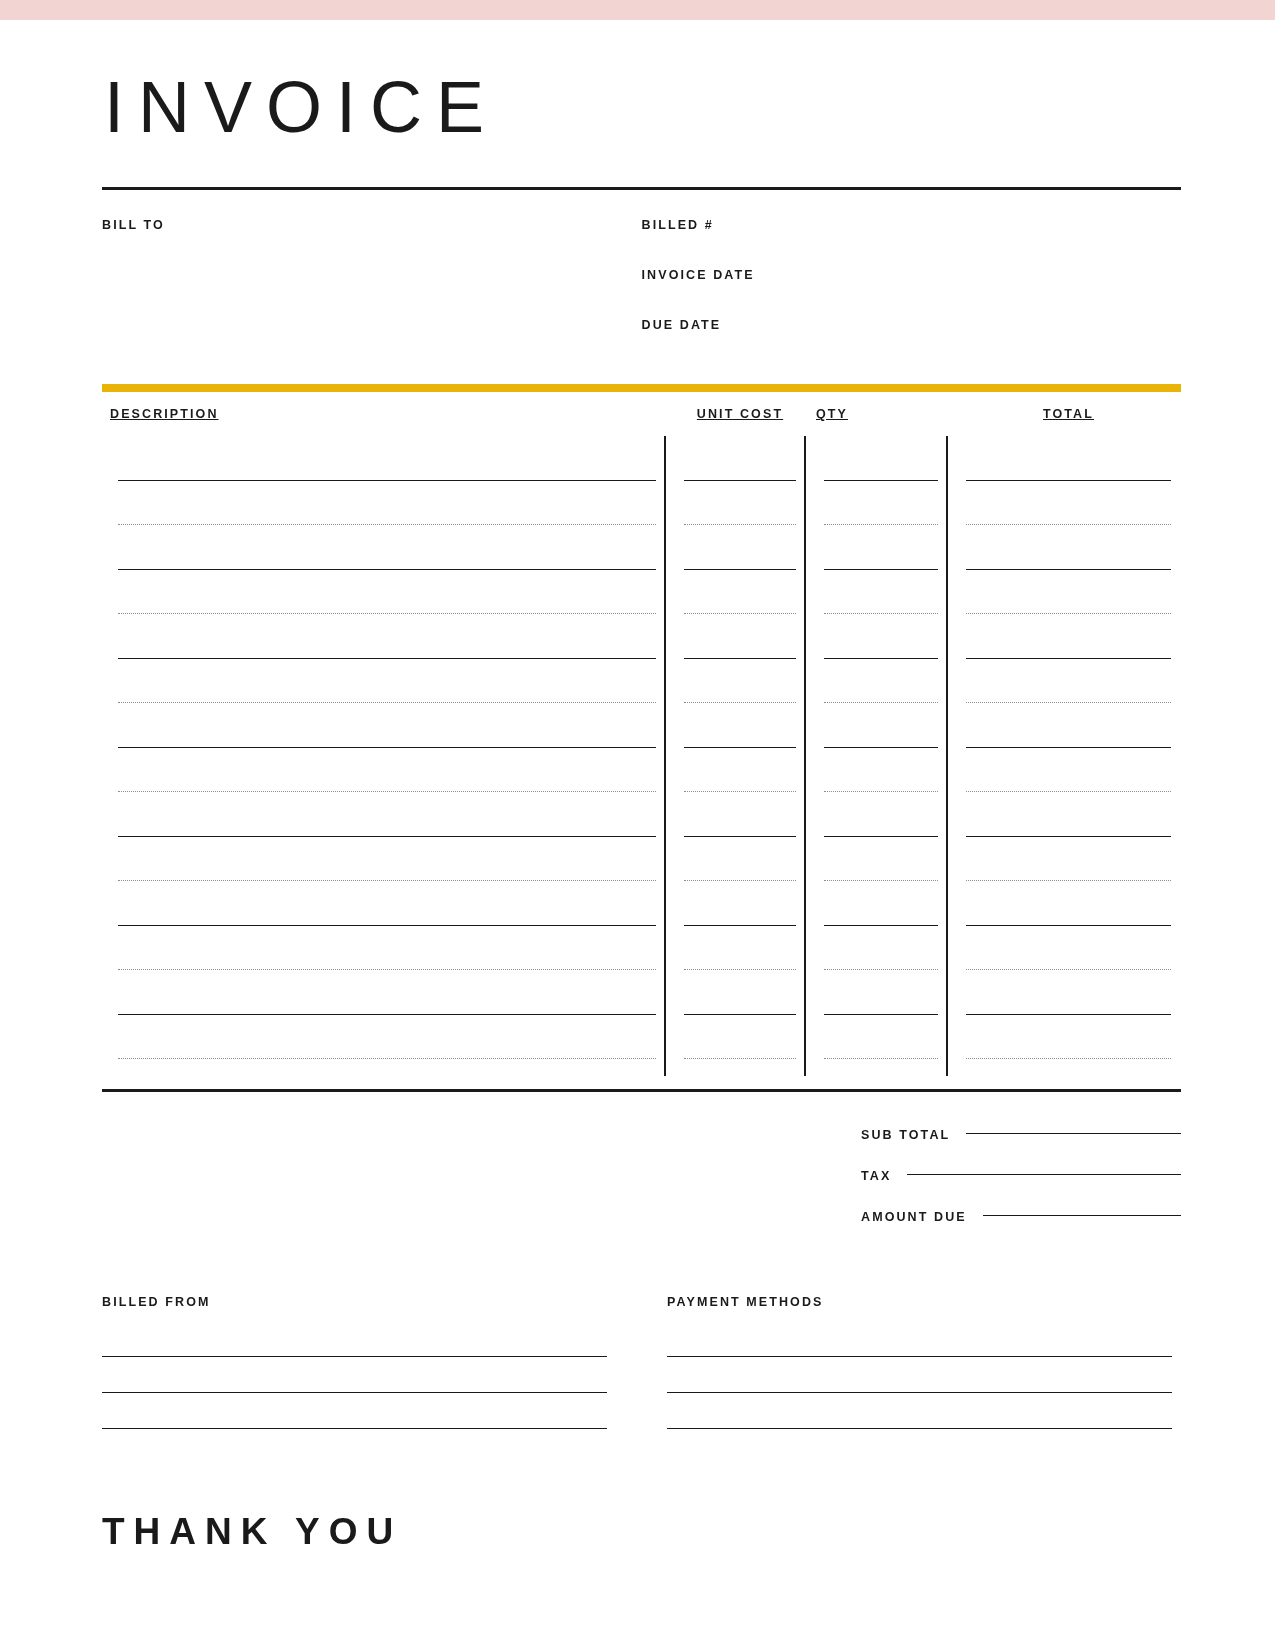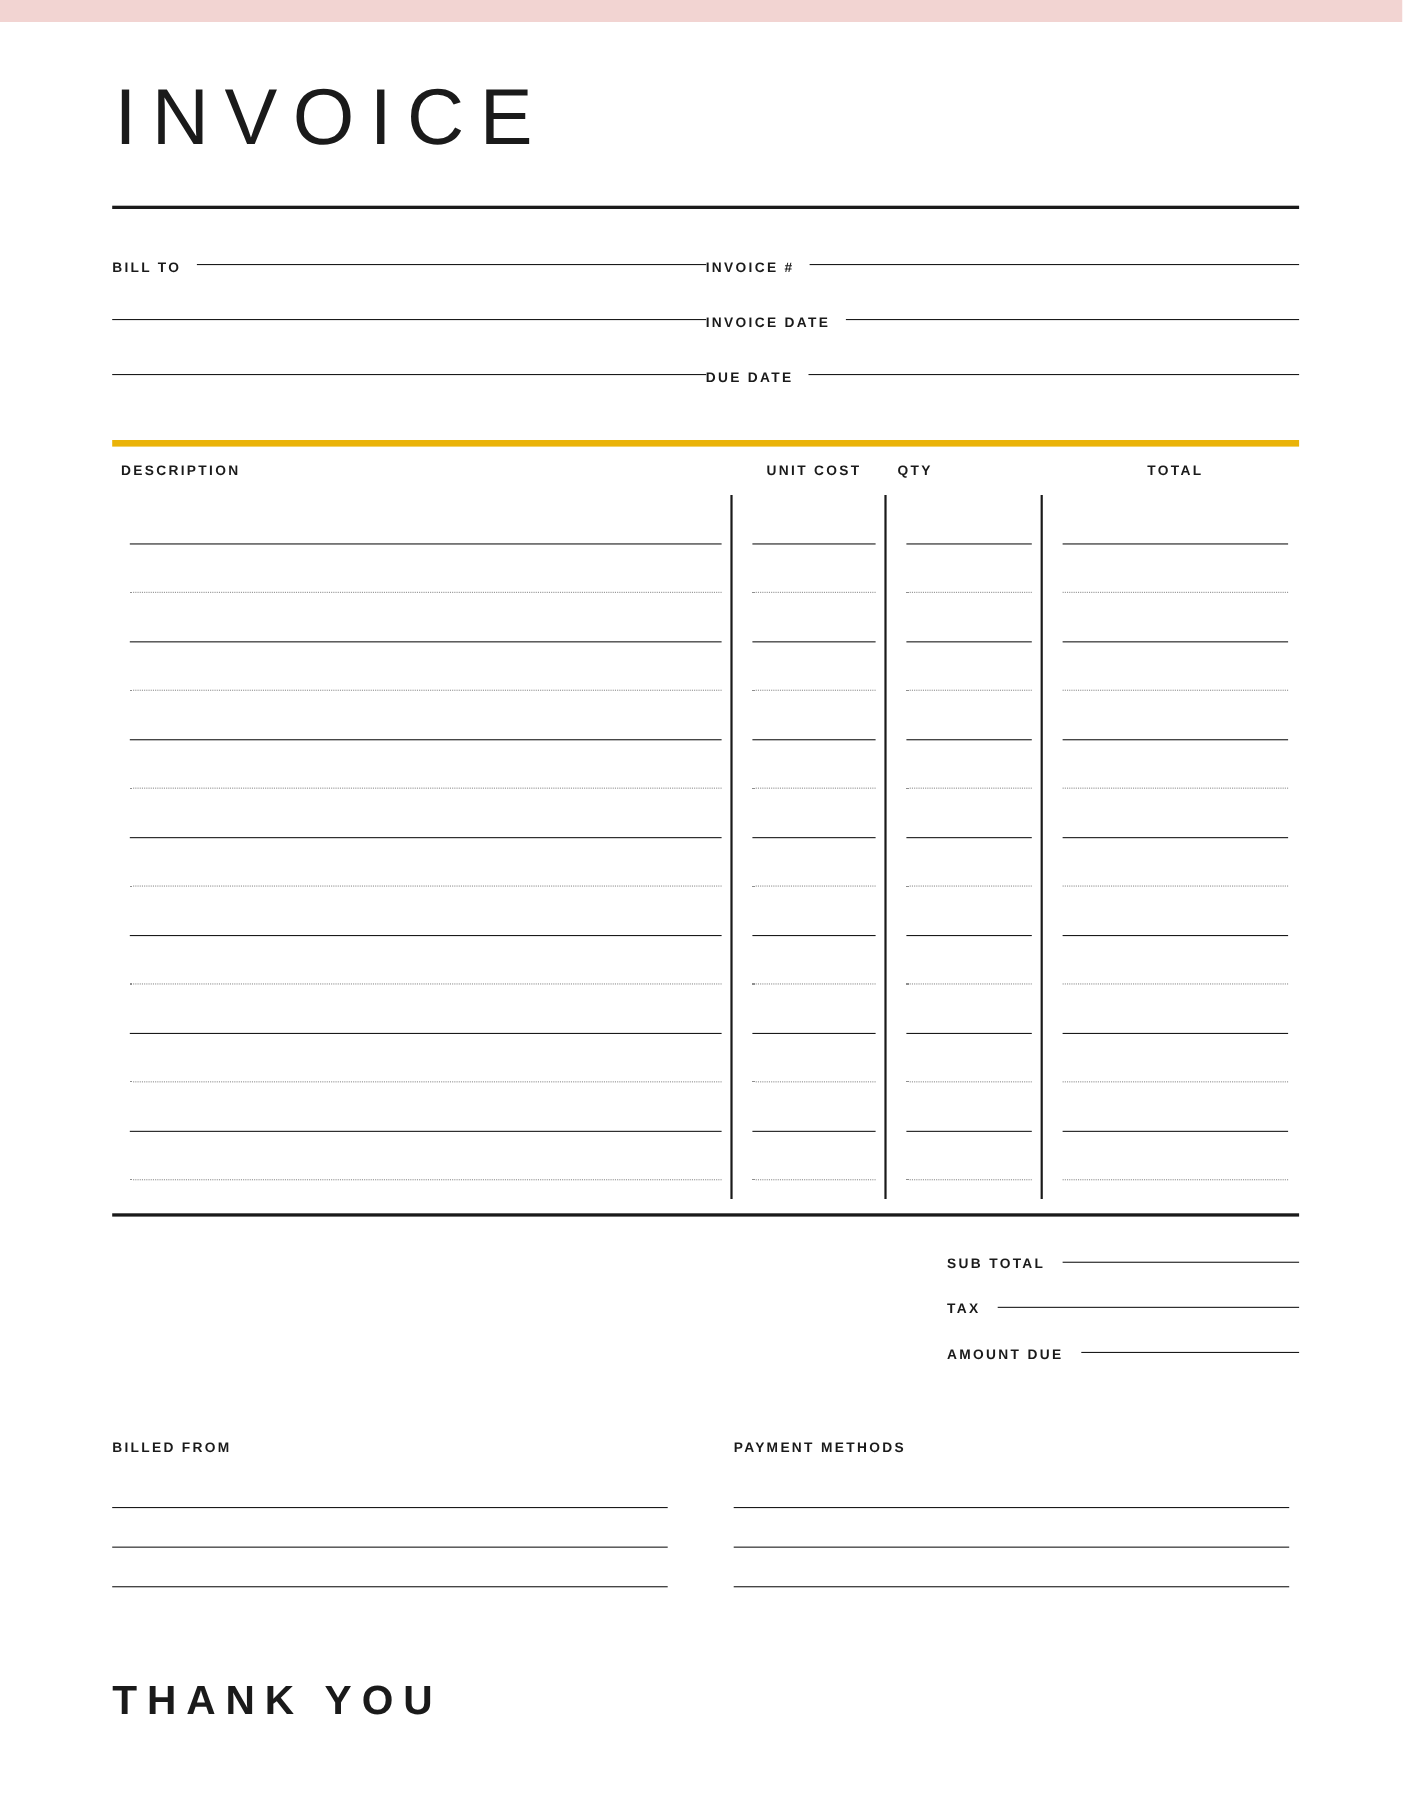--- a/index.html
+++ b/index.html
@@ -61,37 +61,39 @@
   
   .meta {
     display: flex;
     margin-top: 28px;
   }
   .meta-left { width: 540px; }
   .meta-right { width: 540px; margin-left: 0; }
 
   .field-row {
     display: flex;
-    align-items: center;
+    align-items: flex-start;
     height: 50px;
+    flex-direction: column;
   }
   .field-line {
     flex: 1;
     border-bottom: 1.6px solid #1a1a1a;
     height: 1px;
     margin-left: 14px;
     margin-bottom: 6px;
   }
   .field-line.no-label { margin-left: 0; }
 
   
   .table-wrap {
-    margin-top: 32px;
-    border-top: 6px solid #eab308;
+    margin-top: 16px;
+    border-top: 8px solid #eab308;
     position: relative;
+    text-decoration: underline;
   }
   .thead {
     display: flex;
     height: 44px;
     align-items: center;
   }
   .col-desc { width: 562px; padding-left: 8px; }
   .col-unit { width: 140px; padding-left: 12px; text-align: center; }
   .col-qty  { width: 142px; padding-left: 12px; }
   .col-total{ width: 233px; padding-left: 12px; text-align: center; }
@@ -192,21 +194,21 @@
       <div class="field-row">
         <span class="field-line no-label"></span>
       </div>
       <div class="field-row">
         <span class="field-line no-label"></span>
       </div>
     </div>
 
     <div class="meta-right">
       <div class="field-row">
-        <span class="lbl">INVOICE #</span>
+        <span class="lbl">BILLED #</span>
         <span class="field-line"></span>
       </div>
       <div class="field-row">
         <span class="lbl">INVOICE DATE</span>
         <span class="field-line"></span>
       </div>
       <div class="field-row">
         <span class="lbl">DUE DATE</span>
         <span class="field-line"></span>
       </div>

